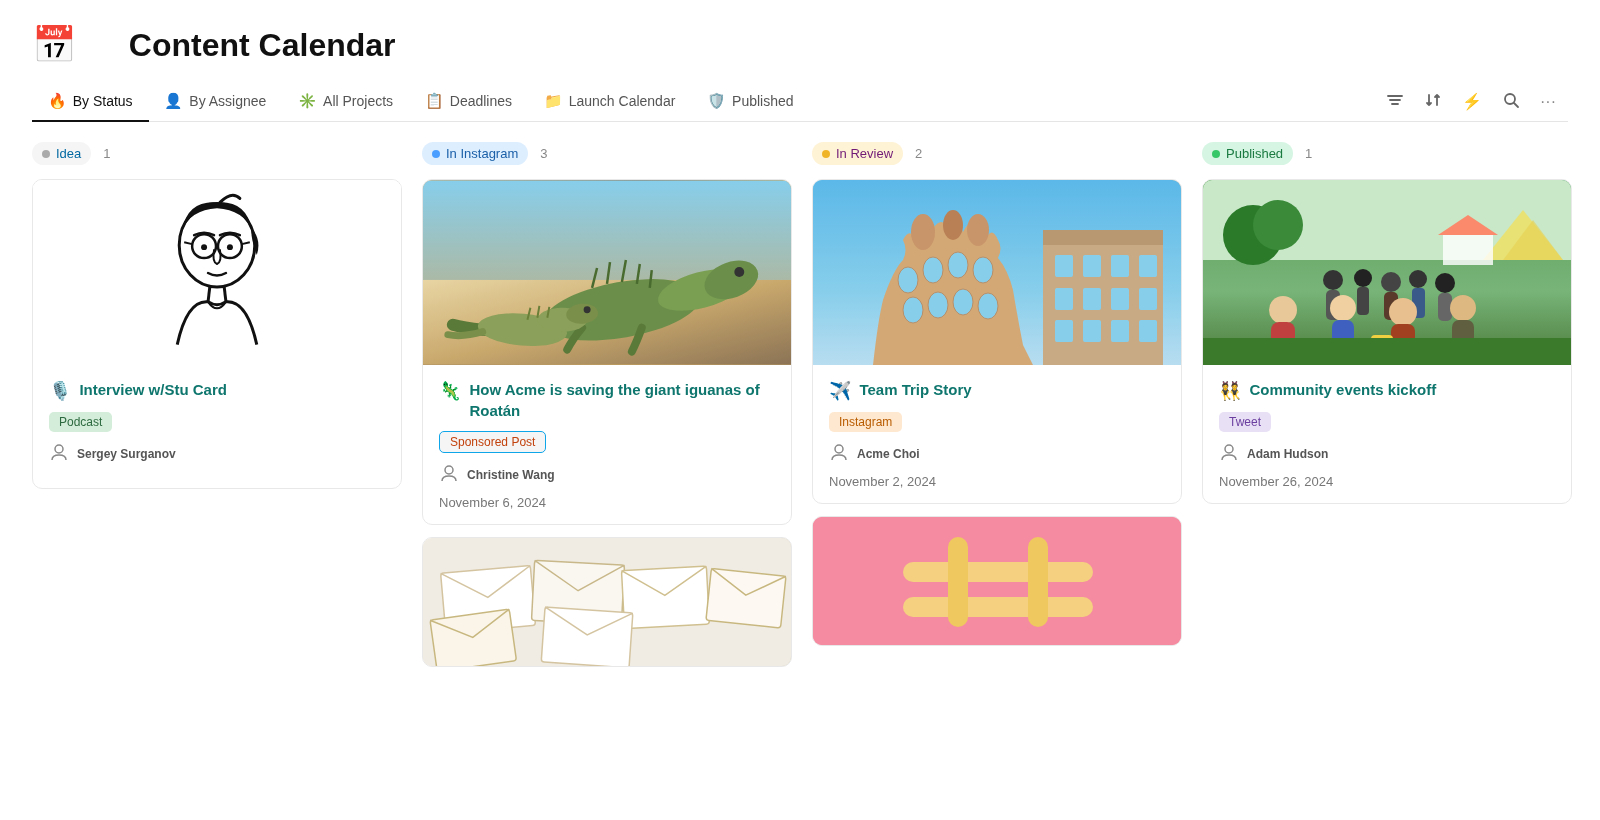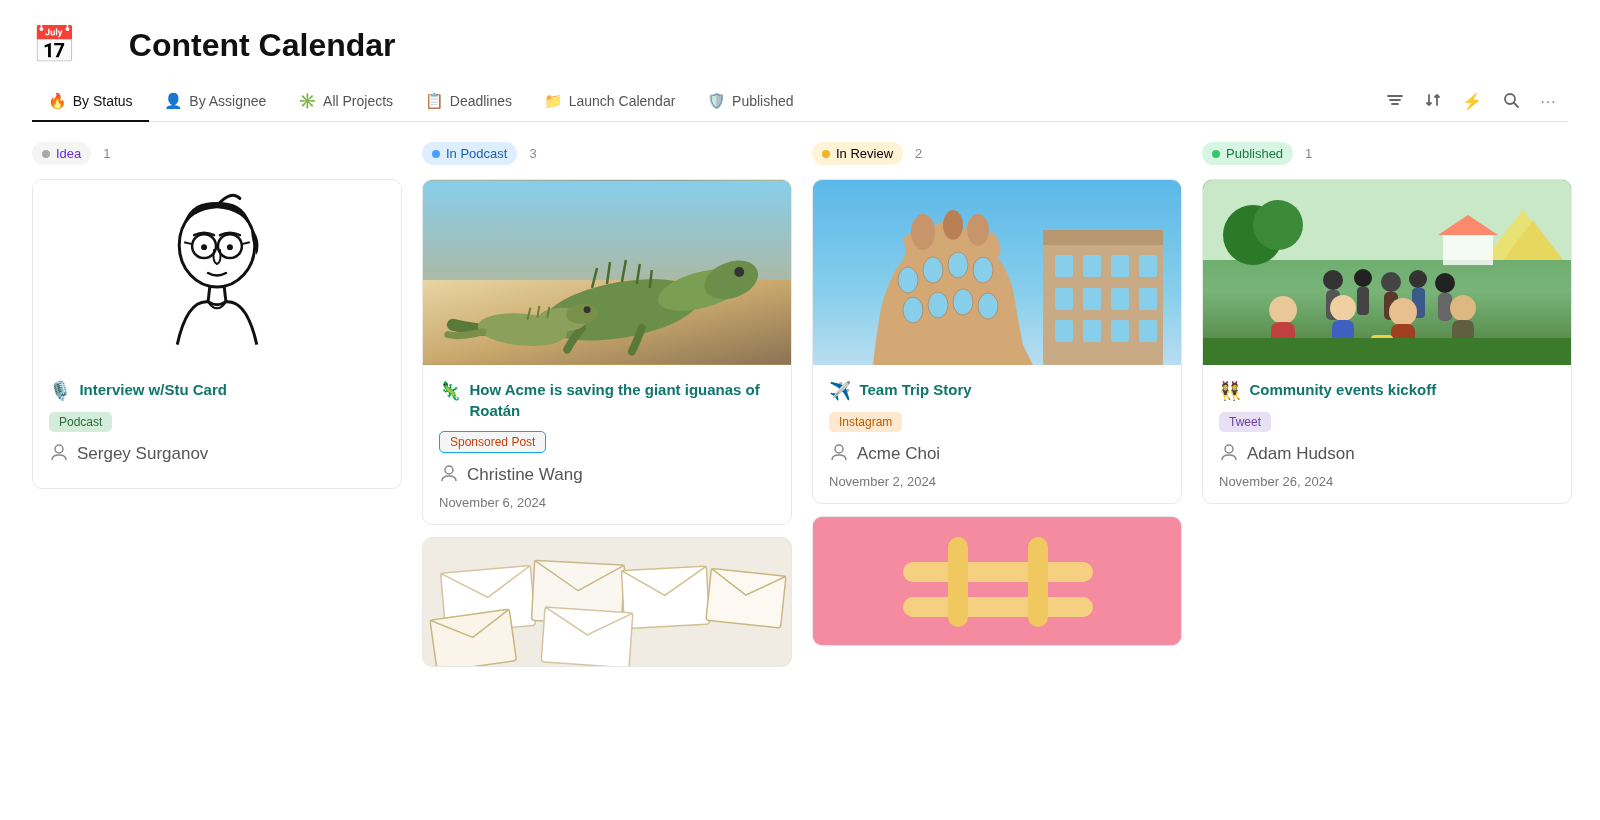--- a/index.html
+++ b/index.html
@@ -28,35 +28,35 @@
 
     .card { background: #fff; border: 1px solid #e8e8e8; border-radius: 10px; margin-bottom: 12px; overflow: hidden; cursor: pointer; }
     .card-image { width: 100%; height: 185px; object-fit: cover; display: block; background: #f0f0f0; }
     .card-body { padding: 14px 16px; }
     .card-title-row { display: flex; align-items: flex-start; gap: 8px; margin-bottom: 10px; }
     .card-title-icon { font-size: 18px; flex-shrink: 0; margin-top: 1px; }
     .card-title { font-size: 15px; font-weight: 600; color: #0f766e; line-height: 1.4; }
     .card-tag { display: inline-block; padding: 3px 10px; border-radius: 5px; font-size: 12px; font-weight: 500; margin-bottom: 10px; text-align: right; }
     .card-meta { display: flex; align-items: center; gap: 8px; margin-bottom: 8px; }
     .card-avatar { font-size: 16px; color: #888; }
-    .card-author { font-size: 17px; color: #555; }
+    .card-author { font-size: 12px; color: #555; font-weight: bold; }
     .card-date { font-size: 13px; color: #777; margin-top: 4px; }
 
     
     .tag-podcast { background: #d4edda; color: #2d6a3f; }
     .tag-sponsored { background: #f5f5f5; color: #c2410c; border: 1px solid #0ea5e9; }
     .tag-instagram { background: #ffe8d0; color: #b85c00; }
     .tag-tweet { background: #e8e0f5; color: #6b3fa0; }
 
     
-    .status-idea { background: #f5f5f5; color: #6d28d9; }
+    .status-idea { background: #f5f5f5; color: #0369a1; }
     .status-idea .status-dot { background: #aaa; }
     .status-inprogress { background: #ddeeff; color: #1a5fa8; }
     .status-inprogress .status-dot { background: #4a9eff; }
-    .status-inreview { background: #fff3d6; color: #000000; justify-content: flex-end; }
+    .status-inreview { background: #fff3d6; color: #701a75; justify-content: flex-end; }
     .status-inreview .status-dot { background: #f0b429; }
     .status-published { background: #d6f5e3; color: #1a7a40; }
     .status-published .status-dot { background: #36c768; }
 
     
     .img-lizard { background: linear-gradient(135deg, #c9a86c 0%, #8b7355 40%, #d4a853 70%, #a0855a 100%); position: relative; display: flex; align-items: center; justify-content: center; }
     .img-building { background: linear-gradient(135deg, #87ceeb 0%, #d2b48c 40%, #f5deb3 100%); }
     .img-festival { background: linear-gradient(135deg, #228b22 0%, #90ee90 30%, #87ceeb 60%, #d4a853 100%); }
     .img-person { background: #fff; display: flex; align-items: center; justify-content: center; }
     .img-envelopes { background: linear-gradient(135deg, #f5f0e8 0%, #e8dcc8 50%, #d4c9b0 100%); }
@@ -193,21 +193,21 @@
           <span class="card-author">Sergey Surganov</span>
         </div>
       </div>
     </div>
   </div>
 
   <div class="column">
     <div class="column-header">
       <div class="status-badge status-inprogress">
         <span class="status-dot"></span>
-        <span>In Podcast</span>
+        <span>In Instagram</span>
       </div>
       <span class="column-count">3</span>
     </div>
 
     <div class="card">
       <div class="card-image img-lizard">
         <svg width="370" height="185" viewBox="0 0 370 185" xmlns="http://www.w3.org/2000/svg">
           <defs>
             <linearGradient id="sandGrad" x1="0%" y1="0%" x2="100%" y2="100%">
               <stop offset="0%" style="stop-color:#e8d5a3"></stop>

